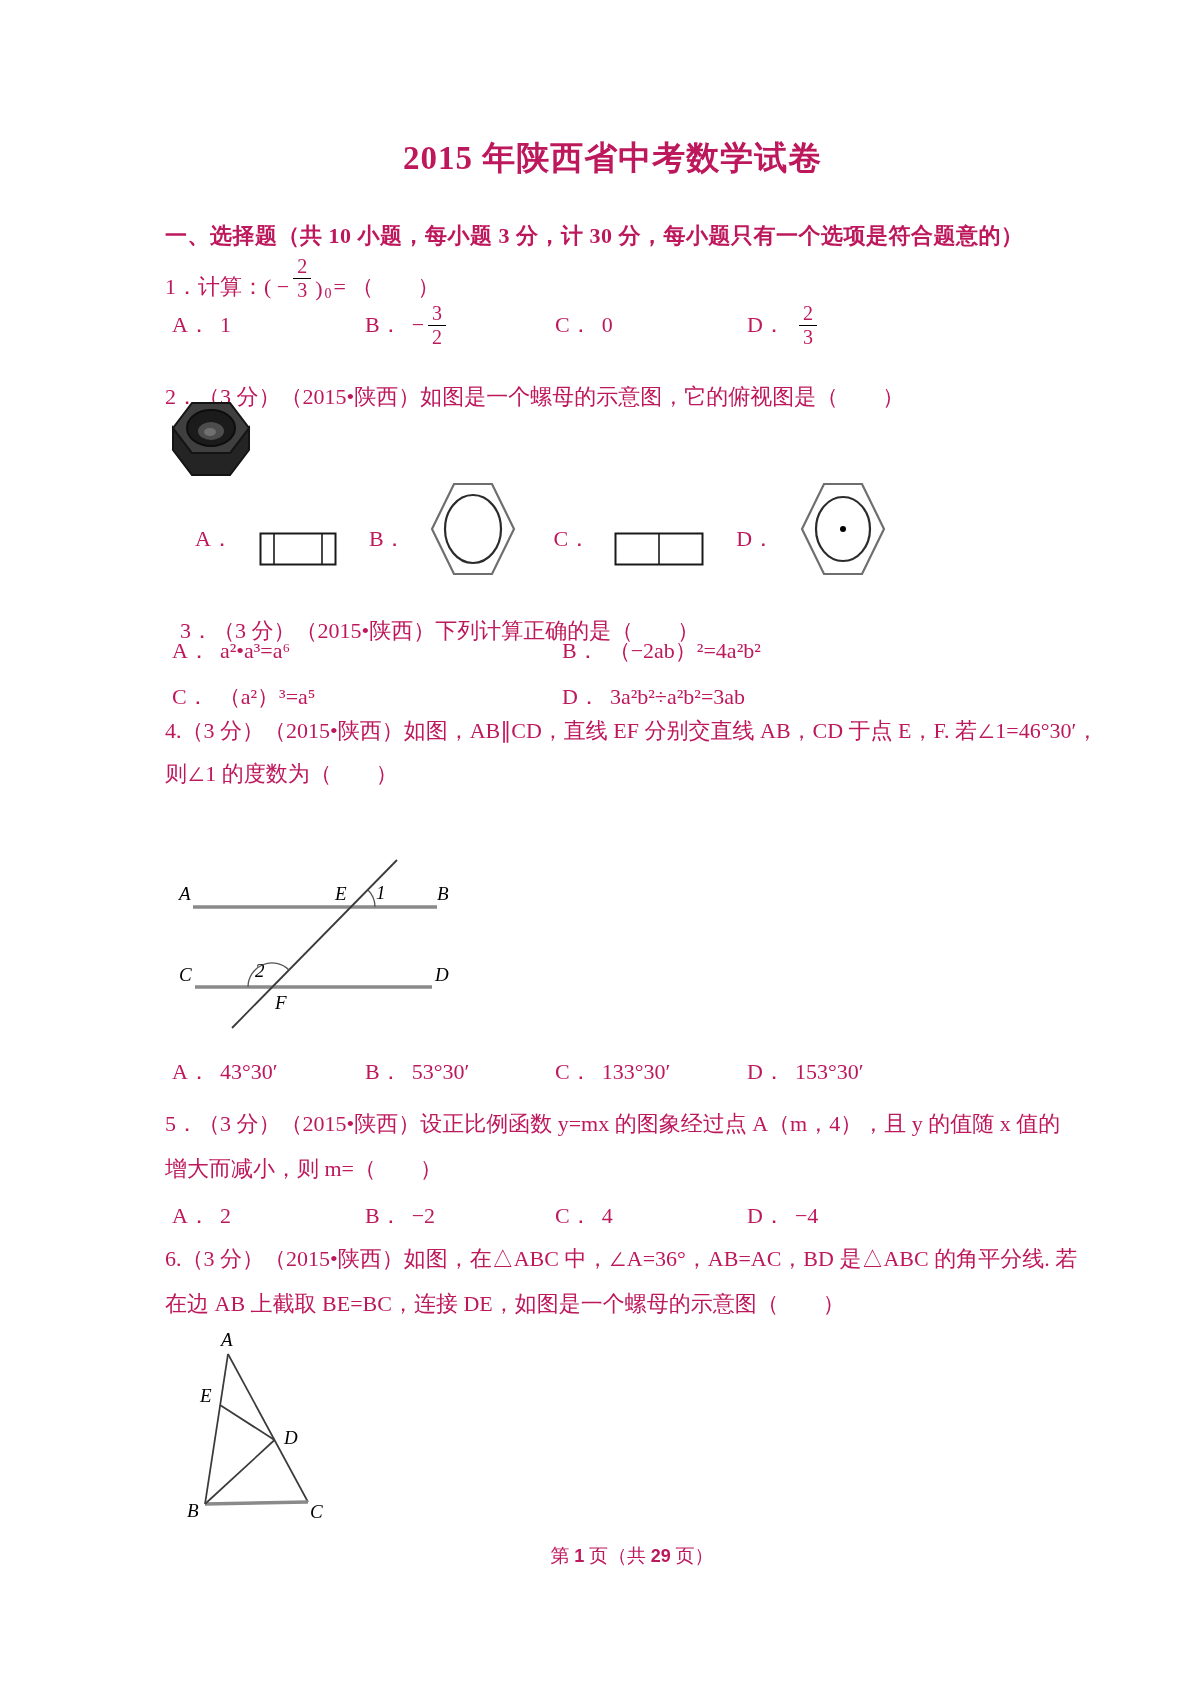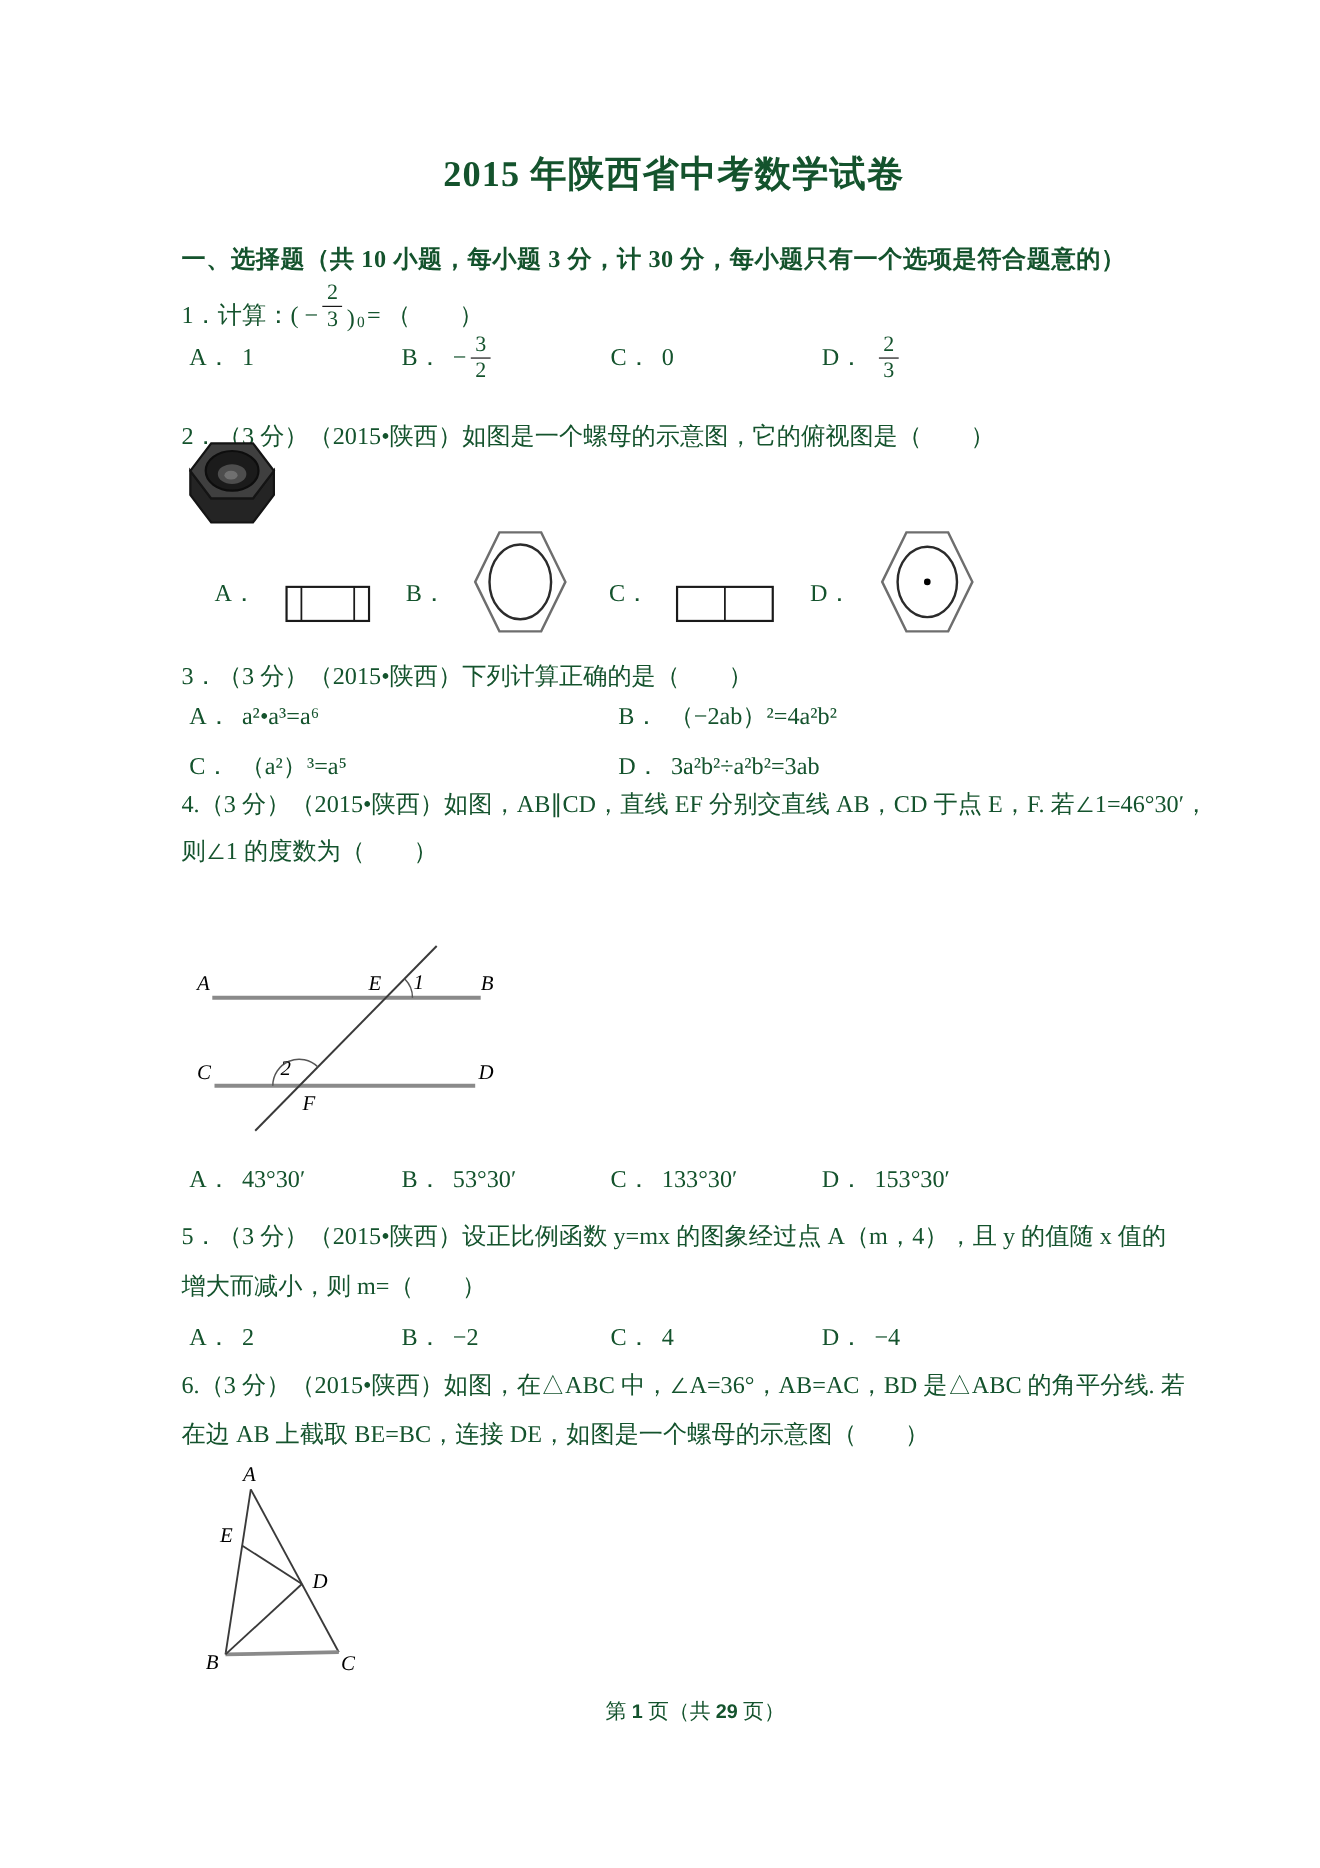--- a/index.html
+++ b/index.html
@@ -1,18 +1,18 @@
 <!DOCTYPE html>
 <html><head>
 <meta charset="utf-8">
 <style>
   html,body { margin:0; padding:0; background:#ffffff; }
   .page {
     position:relative; width:1200px; height:1698px; background:#ffffff;
-    font-family:"Liberation Serif", serif; color:#14532d; overflow:hidden;
+    font-family:"Liberation Serif", serif; color:#be185d; overflow:hidden;
   }
   .abs { position:absolute; }
   .content-left { left:165px; width:895px; }
   .title { font-size:33px; font-weight:700; text-align:center; letter-spacing:1px; }
   .section-hd { font-size:22px; font-weight:700; letter-spacing:0.5px; }
   .stem { font-size:22px; white-space:nowrap; }
   .opt-row { display:grid; grid-template-columns:193px 190px 192px 1fr; align-items:center; padding-left:7px; font-size:22px; }
   .opt-row2 { display:grid; grid-template-columns:390px 1fr; align-items:center; padding-left:7px; font-size:22px; }
   .opt-cell { display:inline-flex; align-items:center; white-space:nowrap; }
   .opt-label { margin-right:10px; }
@@ -100,21 +100,21 @@
       <line x1="45" y1="1.5" x2="45" y2="32.5" stroke="#1a1a1a" stroke-width="1.6"></line>
     </svg>
     <span class="opt-label" style="margin-left:32px;">D．</span>
     <svg width="90" height="102" style="margin-left:14px;">
       <polygon points="4,51 26,6 64,6 86,51 64,96 26,96" fill="none" stroke="#6e6e6e" stroke-width="2.2"></polygon>
       <ellipse cx="45" cy="51" rx="27" ry="32" fill="none" stroke="#2b2b2b" stroke-width="2.2"></ellipse>
       <circle cx="45" cy="51" r="3" fill="#000"></circle>
     </svg>
   </div>
 
-  <div class="abs content-left stem" style="top:600px;">3．（3 分）（2015•陕西）下列计算正确的是（　　）</div>
+  <div class="abs content-left stem" style="top:616px;margin-left:15px;">3．（3 分）（2015•陕西）下列计算正确的是（　　）</div>
 
   <div class="abs content-left opt-row2" style="top:628px; height:46px;">
     <span class="opt-cell">
       <span class="opt-label">A．</span>
       <span>a²•a³=a⁶</span>
     </span>
     <span class="opt-cell">
       <span class="opt-label">B．</span>
       <span>（−2ab）²=4a²b²</span>
     </span>

